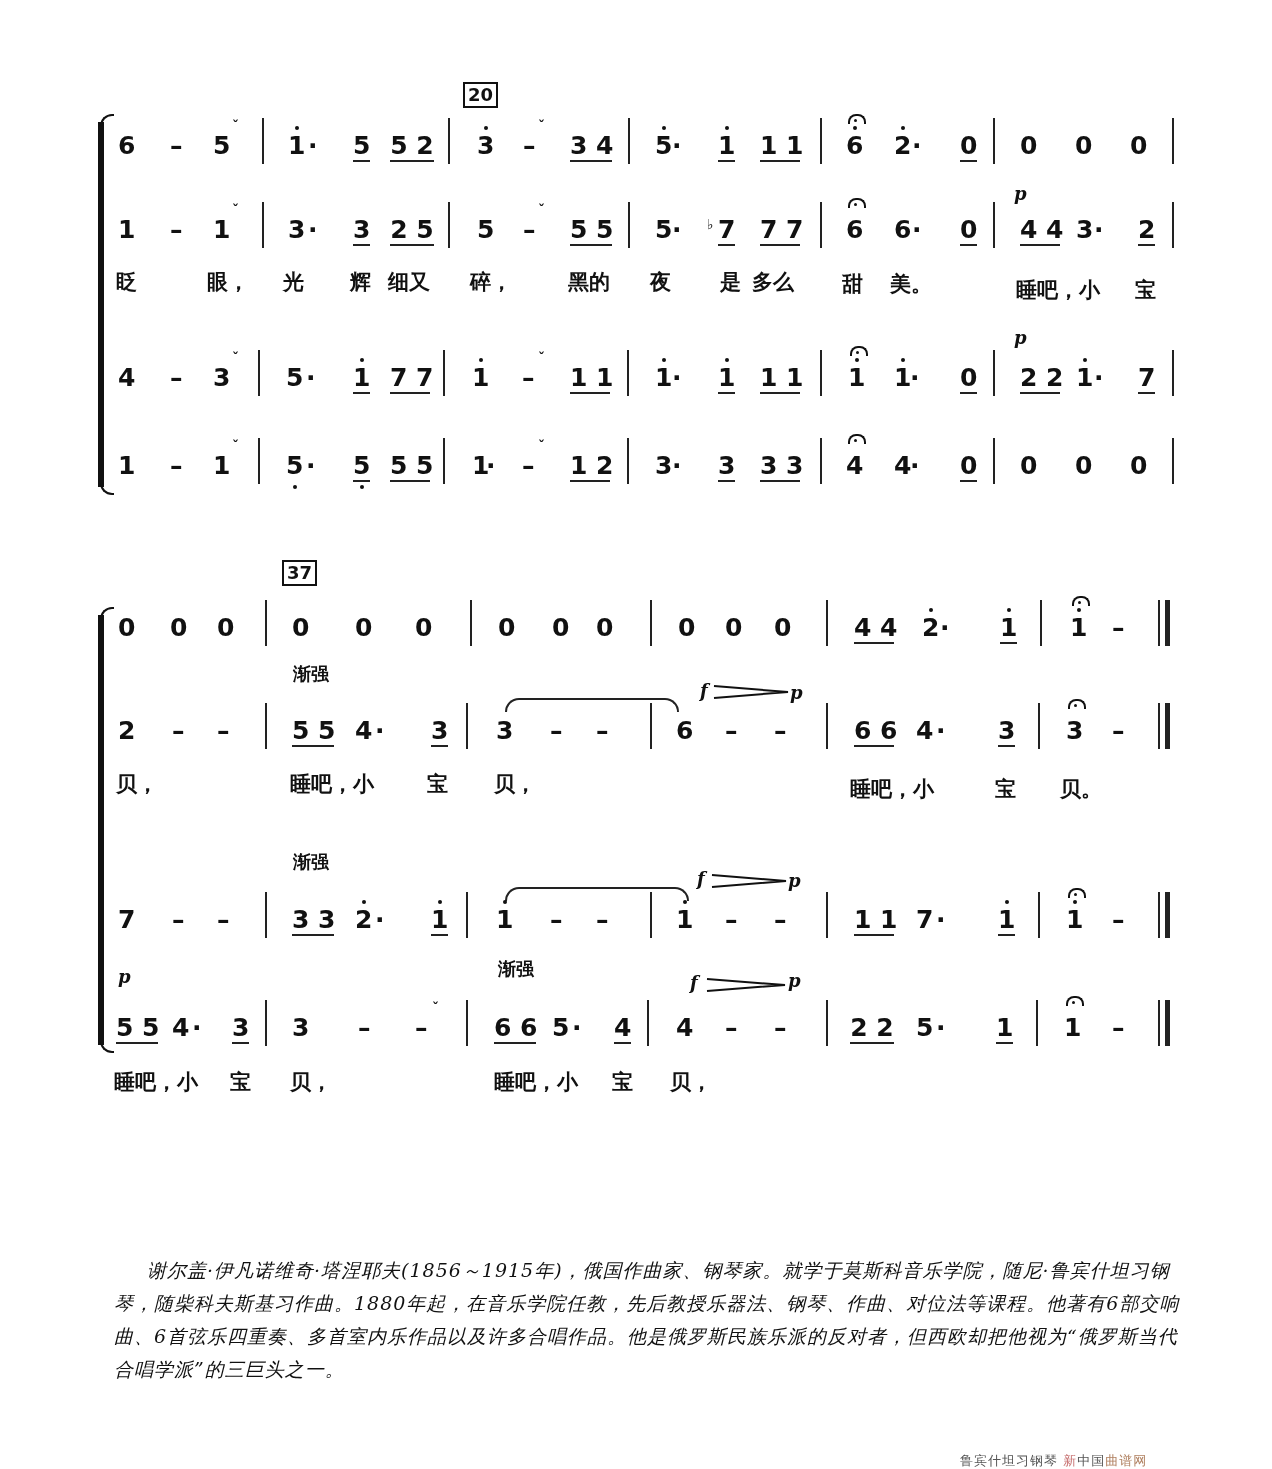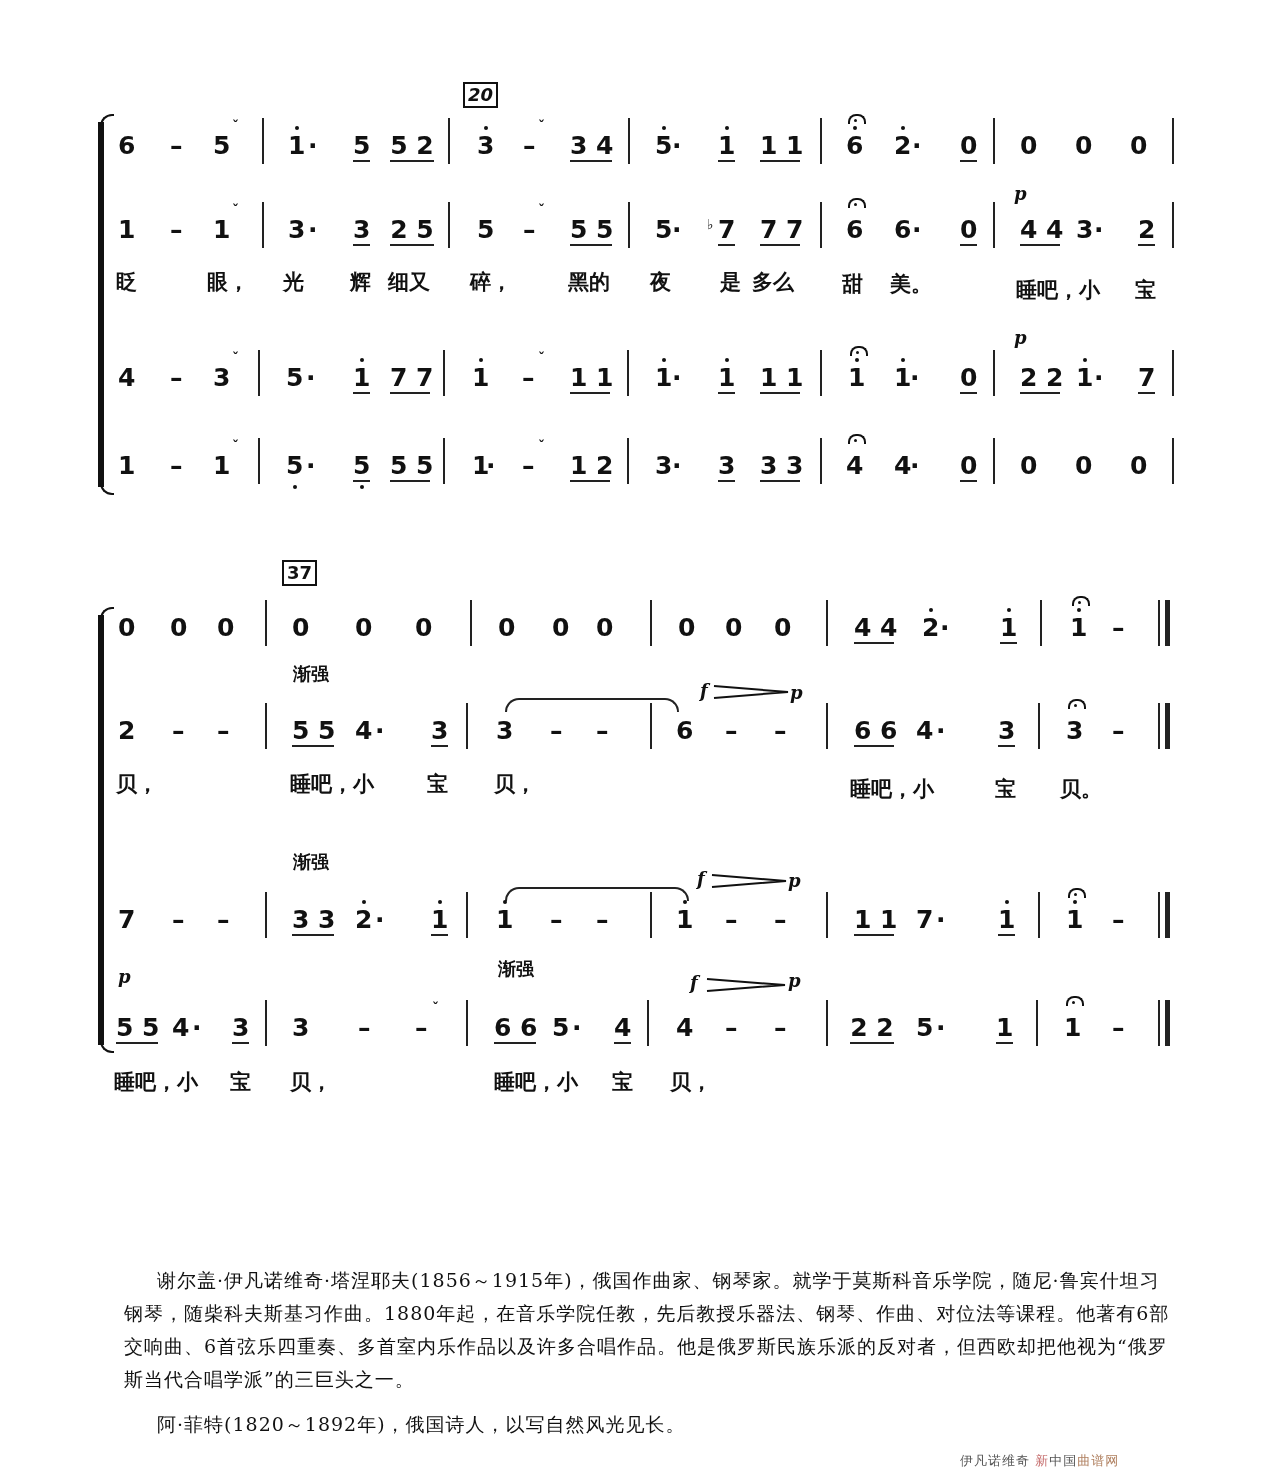--- a/index.html
+++ b/index.html
@@ -20,30 +20,30 @@
   .fermata { position:absolute; top:-18px; left:50%; width:14px; margin-left:-7px; height:8px; border:2px solid #111; border-bottom:none; border-radius:8px 8px 0 0; }
   .fermata::after { content:""; position:absolute; left:4px; top:3px; width:3px; height:3px; border-radius:50%; background:#111; }
   .breath { position:absolute; top:-14px; font-size:14px; font-weight:bold; }
   .lyric { position:absolute; font-size:21px; font-family:"DejaVu Serif", "Liberation Serif", serif; font-weight:bold; }
   .dyn { position:absolute; font-family:"DejaVu Serif", "Liberation Serif", serif; font-style:italic; font-size:18px; font-weight:bold; }
   .cresc-text { position:absolute; font-size:18px; font-family:"DejaVu Serif", serif; font-weight:bold; }
   .rehearsal { position:absolute; border:2px solid #111; padding:0 3px; font-size:18px; font-weight:bold; line-height:22px; }
   .tie { position:absolute; height:12px; border:2px solid #222; border-bottom:none; border-radius:14px 14px 0 0; }
   .hairpin { position:absolute; }
   .text-block { position:absolute; left:112px; width:1070px; font-family:"DejaVu Serif", "Liberation Serif", serif; font-size:19px; line-height:33px; letter-spacing:1px; }
-  .text-block p { margin:12px; }
+  .text-block p { margin:2px;font-style:italic; }
   .indent { text-indent:33px; }
   .watermark { position:absolute; left:960px; top:1452px; font-size:13px; color:#555; letter-spacing:1px; }
   .watermark .red { color:#c46a6a; }
   .watermark .brown { color:#b08060; }
 </style>
 </head>
 <body>
 
-<div class="rehearsal" style="left:463px; top:82px;font-style:italic;">20</div>
+<div class="rehearsal" style="left:463px; top:82px;">20</div>
 <div class="sys-bracket" style="left:98px; top:122px; height:365px;"></div>
 
 <div class="staff" style="top:132px;">
   <span class="note" style="left:8px;">6</span>
   <span class="note" style="left:60px;">–</span>
   <span class="note" style="left:103px;">5</span>
   <span class="breath" style="left:122px;">ˇ</span>
   <div class="bar" style="left:152px;"></div>
 
   <span class="note" style="left:178px;">1<i class="dot-above"></i></span>
@@ -358,19 +358,18 @@
   <span class="lyric" style="left:114px; top:1068px;">睡吧，小</span>
   <span class="lyric" style="left:230px; top:1068px;">宝</span>
   <span class="lyric" style="left:290px; top:1068px;">贝，</span>
   <span class="lyric" style="left:494px; top:1068px;">睡吧，小</span>
   <span class="lyric" style="left:612px; top:1068px;">宝</span>
   <span class="lyric" style="left:670px; top:1068px;">贝，</span>
 </div>
 
 <div class="text-block" style="top:1252px;">
   <p class="indent">谢尔盖·伊凡诺维奇·塔涅耶夫(1856～1915年)，俄国作曲家、钢琴家。就学于莫斯科音乐学院，随尼·鲁宾什坦习钢琴，随柴科夫斯基习作曲。1880年起，在音乐学院任教，先后教授乐器法、钢琴、作曲、对位法等课程。他著有6部交响曲、6首弦乐四重奏、多首室内乐作品以及许多合唱作品。他是俄罗斯民族乐派的反对者，但西欧却把他视为“俄罗斯当代合唱学派”的三巨头之一。</p>
-  <p class="indent">阿·菲特(1820～1892年)，俄国诗人，以写自然风光见长。</p>
 </div>
 
 <div class="watermark">
-  <span>伊凡诺维奇</span>
+  <span>鲁宾什坦习钢琴</span>
   <span class="red">新</span><span>中国</span><span class="brown">曲谱网</span>
 </div>
 
 </body></html>

